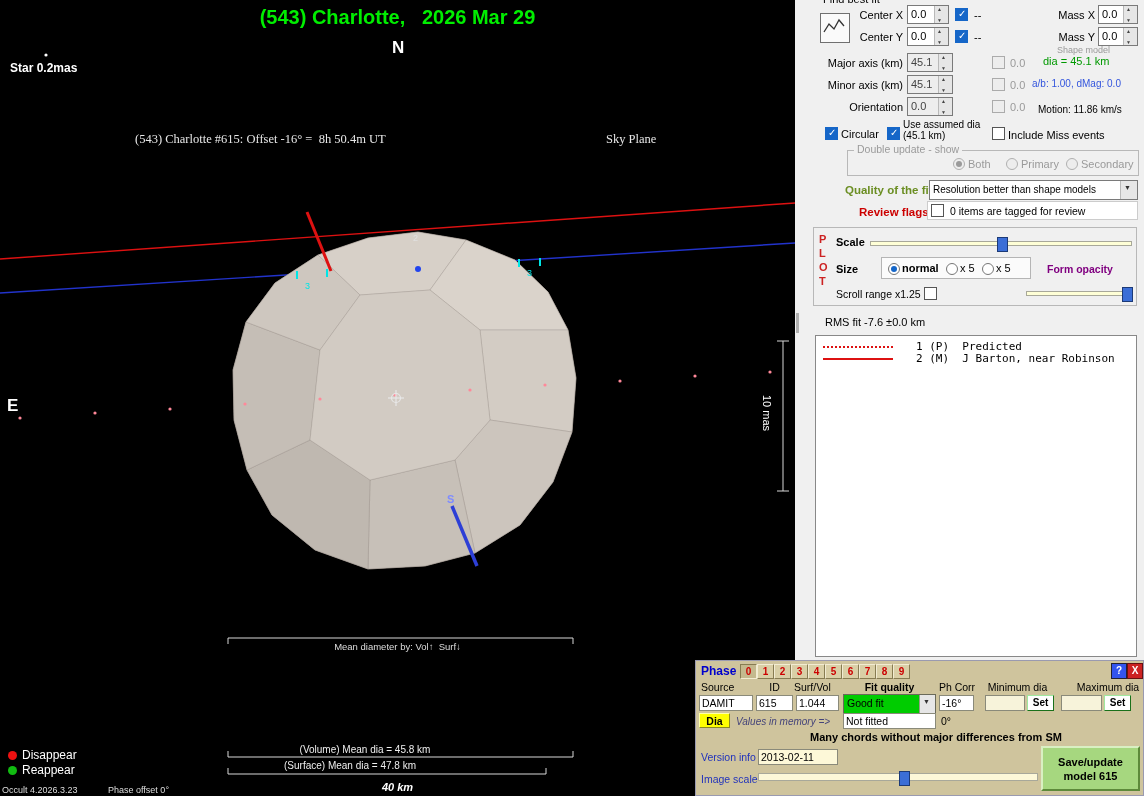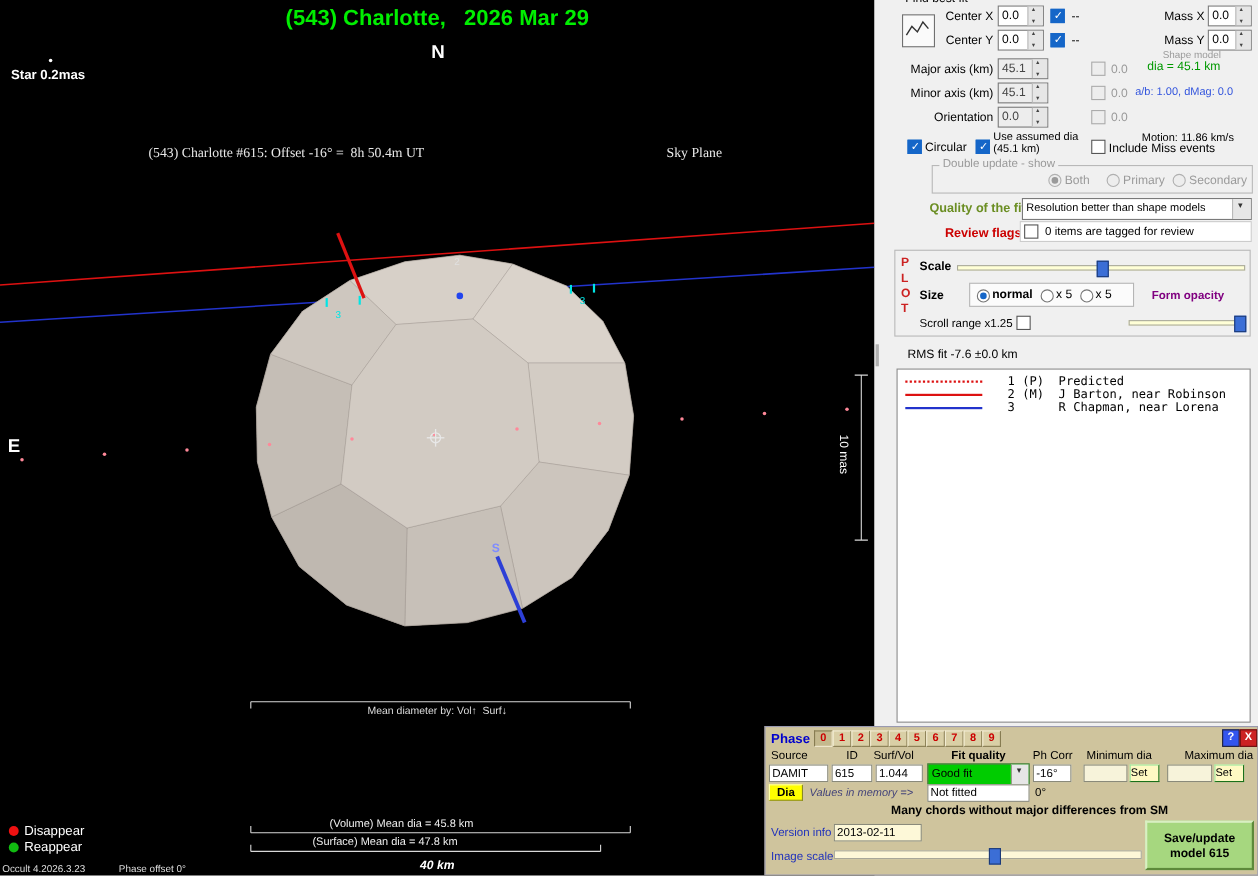--- a/index.html
+++ b/index.html
@@ -48,22 +48,22 @@
   .pp{position:absolute;left:695px;top:660px;width:449px;height:136px;background:#cfc49d;
       border:1px solid #9a9ab0;box-sizing:border-box;font-size:10.5px;color:#000;overflow:hidden;}
   .pp .lbl{position:absolute;white-space:nowrap;}
   .pbtn{position:absolute;width:15px;height:13px;background:#d9cfa6;border:1px solid;
         border-color:#f2ecd2 #877c52 #877c52 #f2ecd2;color:#cc0000;font-weight:bold;
         font-size:10px;text-align:center;line-height:13px;}
   .pbtn.pressed{border-color:#877c52 #f2ecd2 #f2ecd2 #877c52;background:#c4b98e;}
   .pin{position:absolute;box-sizing:border-box;background:#fff;border:1px solid #8a8a7a;
        font-size:10.5px;padding:1px 2px;white-space:nowrap;overflow:hidden;}
   .pale{background:#f7f3da;}
-  .setbtn{position:absolute;background:#fef9c3;border:1px solid;border-color:#9fe89f #1a701a #1a701a #9fe89f;
-          font-size:10px;line-height:14px;font-weight:normal;box-sizing:border-box;}
+  .setbtn{position:absolute;background:#ffffff;border:1px solid;border-color:#9fe89f #1a701a #1a701a #9fe89f;
+          font-size:10px;text-align:center;line-height:14px;font-weight:bold;box-sizing:border-box;}
   .fitdd{position:absolute;box-sizing:border-box;border:1px solid #6a6a5a;background:#00cc00;font-size:10.5px;}
   .fitdd .t{position:absolute;left:3px;top:2px;}
   .fitdd .a{position:absolute;right:0;top:0;bottom:0;width:15px;background:#e6e6e6;border-left:1px solid #9a9a8a;}
   .fitdd .a::after{content:"▼";position:absolute;left:3px;top:3px;font-size:7px;color:#333;}
   .savebtn{position:absolute;background:#a6d77f;border:2px solid;border-color:#d9efc2 #5d8a3a #5d8a3a #d9efc2;
            font-weight:bold;font-size:11px;text-align:center;line-height:14px;padding-top:7px;box-sizing:border-box;}
   .helpbtn{position:absolute;width:14px;height:14px;background:#3355ee;color:#fff;font-weight:bold;
            font-size:10px;text-align:center;line-height:14px;border:1px solid #223;}
   .closebtn{position:absolute;width:14px;height:14px;background:#cc2222;color:#fff;font-weight:bold;
            font-size:10px;text-align:center;line-height:14px;border:1px solid #611;}
@@ -238,21 +238,21 @@
     <div class="lbl" style="left:215px;top:79px;color:#9a9a9a;">0.0</div>
     <div class="lbl" style="left:237px;top:78px;color:#3355dd;font-size:10px;">a/b: 1.00, dMag: 0.0</div>
 
     <div class="lbl r" style="left:20px;top:101px;width:88px;">Orientation</div>
     <div class="spin dis" style="left:112px;top:97px;width:46px;">
       <span class="v">0.0</span>
         <span class="ar"></span>
     </div>
     <div class="cb dis" style="left:197px;top:100px;"></div>
     <div class="lbl" style="left:215px;top:101px;color:#9a9a9a;">0.0</div>
-    <div class="lbl" style="left:243px;top:104px;font-size:10px;margin-top:16px;">Motion: 11.86 km/s</div>
+    <div class="lbl" style="left:243px;top:104px;font-size:10px;">Motion: 11.86 km/s</div>
 
     <div class="cb on" style="left:30px;top:127px;"></div>
     <div class="lbl" style="left:46px;top:128px;">Circular</div>
     <div class="cb on" style="left:92px;top:127px;"></div>
     <div class="lbl" style="left:108px;top:119px;width:86px;white-space:normal;font-size:10px;line-height:11px;">Use assumed dia (45.1 km)</div>
     <div class="cb" style="left:197px;top:127px;"></div>
     <div class="lbl" style="left:213px;top:129px;">Include Miss events</div>
 
     <div class="gb" style="left:52px;top:150px;width:292px;height:26px;">
       <span class="lg" style="color:#9a9a9a;">Double update - show</span>
@@ -309,24 +309,20 @@
     <div class="lbl" style="left:30px;top:316px;">RMS fit -7.6 ±0.0 km</div>
 
     <div class="lb" style="left:20px;top:335px;width:322px;height:322px;">
       <div class="lrow" style="top:4px;">
         <div class="lsamp dot-red"></div>
         <div class="ltext">1 (P)  Predicted</div>
       </div>
       <div class="lrow" style="top:16px;">
         <div class="lsamp sol-red"></div>
         <div class="ltext">2 (M)  J Barton, near Robinson</div>
-      </div>
-      <div class="lrow" style="top:28px;">
-        <div class="lsamp sol-blue"></div>
-        <div class="ltext">3      R Chapman, near Lorena</div>
       </div>
     </div>
   </div>
 
   <div class="pp">
     <div class="lbl" style="left:5px;top:3px;font-size:12px;font-weight:bold;color:#0000cc;">Phase</div>
     <div class="pbtn pressed" style="left:44px;top:3px;">0</div>
     <div class="pbtn" style="left:61px;top:3px;">1</div>
     <div class="pbtn" style="left:78px;top:3px;">2</div>
     <div class="pbtn" style="left:95px;top:3px;">3</div>

